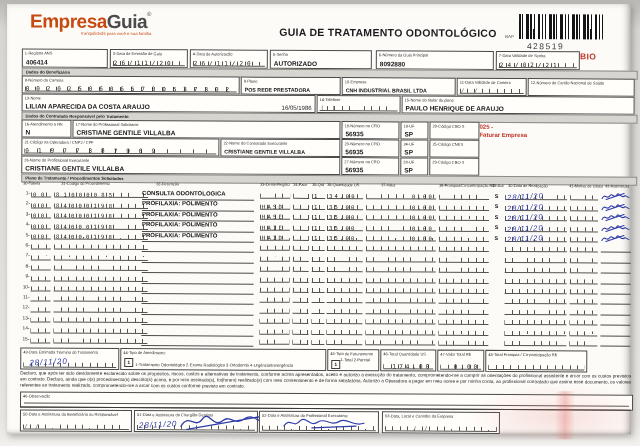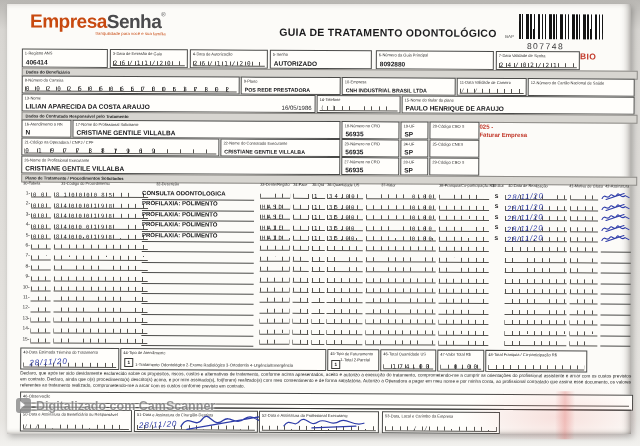--- a/index.html
+++ b/index.html
@@ -66,27 +66,27 @@
   .tint2{position:absolute;left:549px;top:386px;width:20px;height:48px;background:linear-gradient(90deg,rgba(220,95,90,0),rgba(220,95,90,.30),rgba(220,95,90,0));pointer-events:none;}
 </style>
 </head>
 <body>
 
 <div class="stage">
  <div class="paper">
   <div class="tilt">
 
     <div class="logo">
-      <span class="p1">Empresa</span><span class="p2">Senha</span><span class="reg">®</span>
+      <span class="p1">Empresa</span><span class="p2">Guia</span><span class="reg">®</span>
       <span class="tag">tranquilidade para você e sua família</span>
     </div>
     <div class="title">GUIA DE TRATAMENTO ODONTOLÓGICO</div>
     <span class="bap">BAP</span>
     <div class="barcode"></div>
-    <div class="bcnum">807748</div>
+    <div class="bcnum">428519</div>
     <div class="bctag">INTERCÂMBIO</div>
 
     <div class="fbox" style="left:14px;top:46px;width:84px;height:17px;">
       <span class="flabel">1-Registro ANS</span>
       <span class="fval">406414</span>
     </div>
     <div class="fbox" style="left:102px;top:46px;width:76px;height:17px;">
       <span class="flabel">3-Data de Emissão de Guia</span>
       <i class="ticks"></i>
       <span class="fval mono" style="letter-spacing:4px;">26/11/20</span>
@@ -915,17 +915,13 @@
       <span class="flabel">53-Data, Local e Carimbo da Empresa</span>
       <i class="ticks"></i>
       <span class="fval mono" style="letter-spacing:2px;color:#666;left:30px;">  /  /  </span>
     </div>
 
     <div class="tint1"></div>
     <div class="tint2"></div>
   </div>
  </div>
 
- <div class="wm">
-   <span class="wm-icon"></span>
-   <span class="wm-text">Digitalizado com CamScanner</span>
- </div>
 </div>
 
 </body></html>

